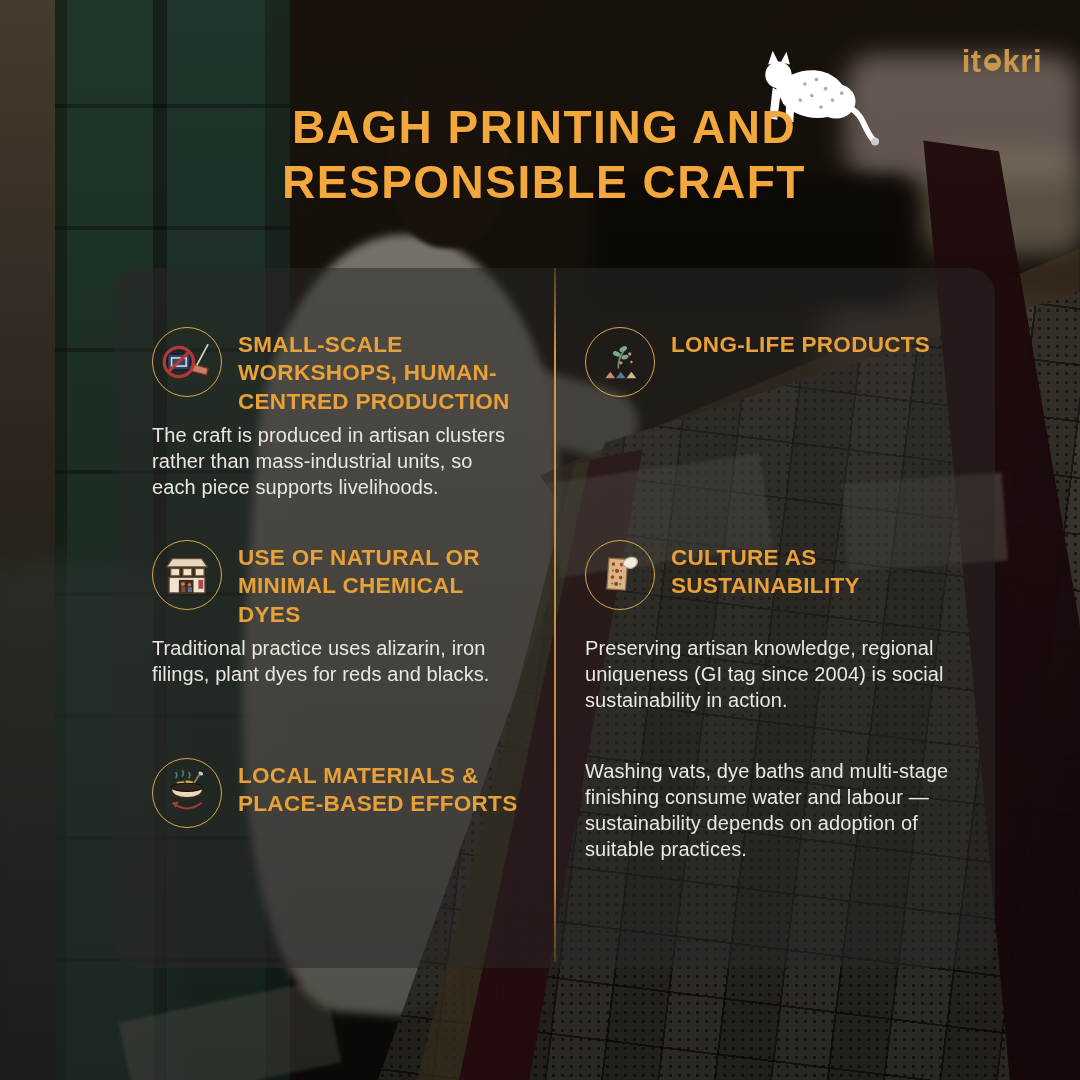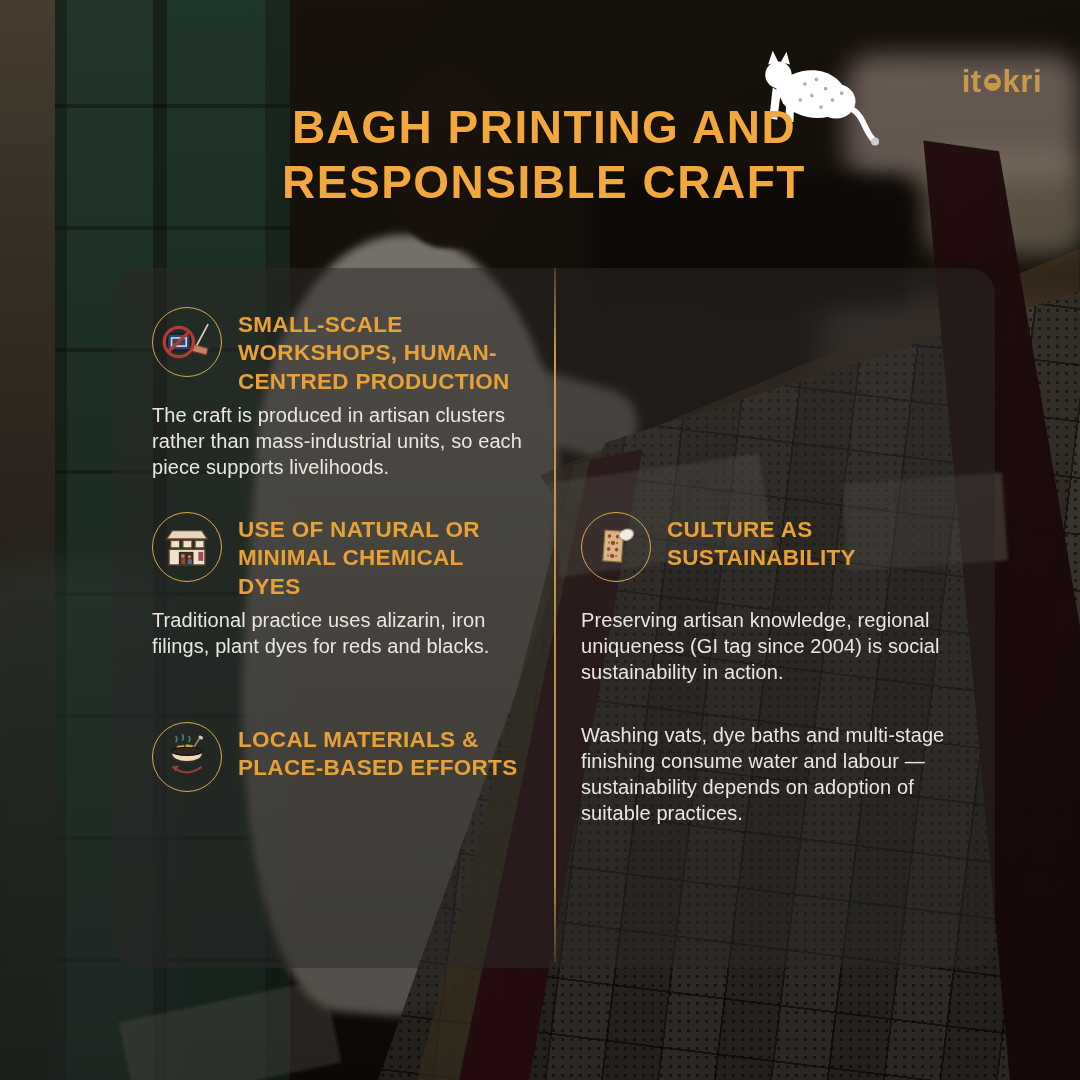--- a/index.html
+++ b/index.html
@@ -51,34 +51,34 @@
   .bg-stripe-red-right{left:0;top:0;width:100%;height:100%;
     clip-path:polygon(85.5% 13%,92.5% 14%,100% 58%,100% 100%,93.5% 100%);
     background:linear-gradient(90deg,#161b28,#451016 45%,#2a0b10);opacity:.95;}
   .paper{position:absolute;filter:blur(1.5px);}
   .paper1{left:552px;top:468px;width:215px;height:95px;background:#d6cdbd;transform:rotate(-8deg);opacity:.45;}
   .paper2{left:845px;top:478px;width:160px;height:88px;background:#cfc5b5;transform:rotate(-4deg);opacity:.4;}
   .paper3{left:125px;top:1000px;width:210px;height:85px;background:#c9c2b2;transform:rotate(-12deg);opacity:.38;}
   .dark-overlay{left:0;top:0;width:100%;height:100%;
     background:linear-gradient(rgba(10,8,5,.38),rgba(8,6,4,.52) 55%,rgba(5,4,3,.62));}
   
-  .logo{position:absolute;top:64px;right:38px;display:flex;align-items:center;
+  .logo{position:absolute;top:44px;right:38px;display:flex;align-items:center;
     color:#c9994b;font-weight:bold;font-size:31px;letter-spacing:.5px;}
   .logo .logo-o{width:17px;height:17px;border:4px solid #c9994b;border-radius:50%;
     margin:0 2px;box-sizing:border-box;
     background:linear-gradient(to top,#c9994b 42%,transparent 43%);}
   .tiger{position:absolute;left:752px;top:48px;width:138px;height:118px;}
   .title-wrap{position:absolute;left:0;top:100px;width:1088px;text-align:center;
     color:#f2a83c;font-weight:bold;font-size:46px;letter-spacing:1.5px;line-height:1.2;
     text-shadow:0 1px 2px rgba(0,0,0,.4);}
   
   .panel{position:absolute;left:113px;top:268px;width:882px;height:700px;
     background:rgba(42,41,38,.52);border-radius:26px;
     display:grid;grid-template-columns:1fr 1fr;grid-template-rows:205px 210px auto;
-    padding-top:39px;box-sizing:border-box;}
+    padding-top:59px;box-sizing:border-box;gap:8px;}
   .divider{position:absolute;left:50%;top:0;bottom:6px;width:2px;
     background:linear-gradient(to bottom,rgba(201,153,75,.25),#c9994b 12%,#b98a3f 88%,rgba(201,153,75,.2));}
   .cell{padding:0 30px 0 39px;box-sizing:border-box;}
   .cell.right{padding-left:27px;padding-right:36px;}
   .head{display:flex;align-items:flex-start;gap:16px;min-height:95px;}
   .icon-circle{flex:none;width:70px;height:70px;border:1.6px solid #d9a84e;border-radius:50%;
     display:grid;place-items:center;box-sizing:border-box;}
   .sec-title{margin:4px 0 0 0;font-size:22.5px;font-weight:bold;color:#e8a138;
     letter-spacing:.3px;line-height:1.26;max-width:310px;}
   .sec-body{margin:0;font-size:20px;line-height:1.3;color:#eae7e0;max-width:394px;
@@ -156,20 +156,37 @@
             <circle cx="22" cy="32" r="18" fill="none" stroke="#b23a36" stroke-width="4"></circle>
             <line x1="9" y1="44" x2="35" y2="19" stroke="#b23a36" stroke-width="4"></line>
           </svg>
         </div>
         <h3 class="sec-title">SMALL-SCALE WORKSHOPS, HUMAN-CENTRED PRODUCTION</h3>
       </div>
       <p class="sec-body">The craft is produced in artisan clusters rather than mass-industrial units, so each piece supports livelihoods.</p>
     </div>
 
     <div class="cell right">
+      <div class="head">
+        <div class="icon-circle">
+          <svg width="52" height="52" viewBox="0 0 64 64">
+            <path d="M30,40 C29,30 33,22 40,14" stroke="#6f8f6d" stroke-width="2" fill="none"></path>
+            <ellipse cx="36" cy="16" rx="5" ry="3" fill="#7fa886" transform="rotate(-30 36 16)"></ellipse>
+            <ellipse cx="28" cy="22" rx="5" ry="3" fill="#7fa886" transform="rotate(25 28 22)"></ellipse>
+            <ellipse cx="38" cy="26" rx="4.5" ry="2.6" fill="#7fa886" transform="rotate(-15 38 26)"></ellipse>
+            <circle cx="44" cy="22" r="2" fill="#c98f93"></circle>
+            <circle cx="33" cy="33" r="2" fill="#c98f93"></circle>
+            <circle cx="46" cy="32" r="1.6" fill="#8f9f8a"></circle>
+            <polygon points="14,52 20,44 26,52" fill="#d08a78"></polygon>
+            <polygon points="27,52 33,44 39,52" fill="#57779e"></polygon>
+            <polygon points="40,52 46,44 52,52" fill="#d3b98b"></polygon>
+          </svg>
+        </div>
+        <h3 class="sec-title">LONG-LIFE PRODUCTS</h3>
+      </div>
     </div>
 
     <div class="cell">
       <div class="head">
         <div class="icon-circle">
           <svg width="52" height="52" viewBox="0 0 64 64">
             <polygon points="7,22 57,22 50,12 14,12" fill="#e5d7bd" stroke="#6b4a33" stroke-width="1.5"></polygon>
             <rect x="12" y="24" width="11" height="9" fill="#efe3cb" stroke="#6b4a33" stroke-width="1.5"></rect>
             <rect x="27" y="24" width="11" height="9" fill="#efe3cb" stroke="#6b4a33" stroke-width="1.5"></rect>
             <rect x="42" y="24" width="11" height="9" fill="#efe3cb" stroke="#6b4a33" stroke-width="1.5"></rect>

